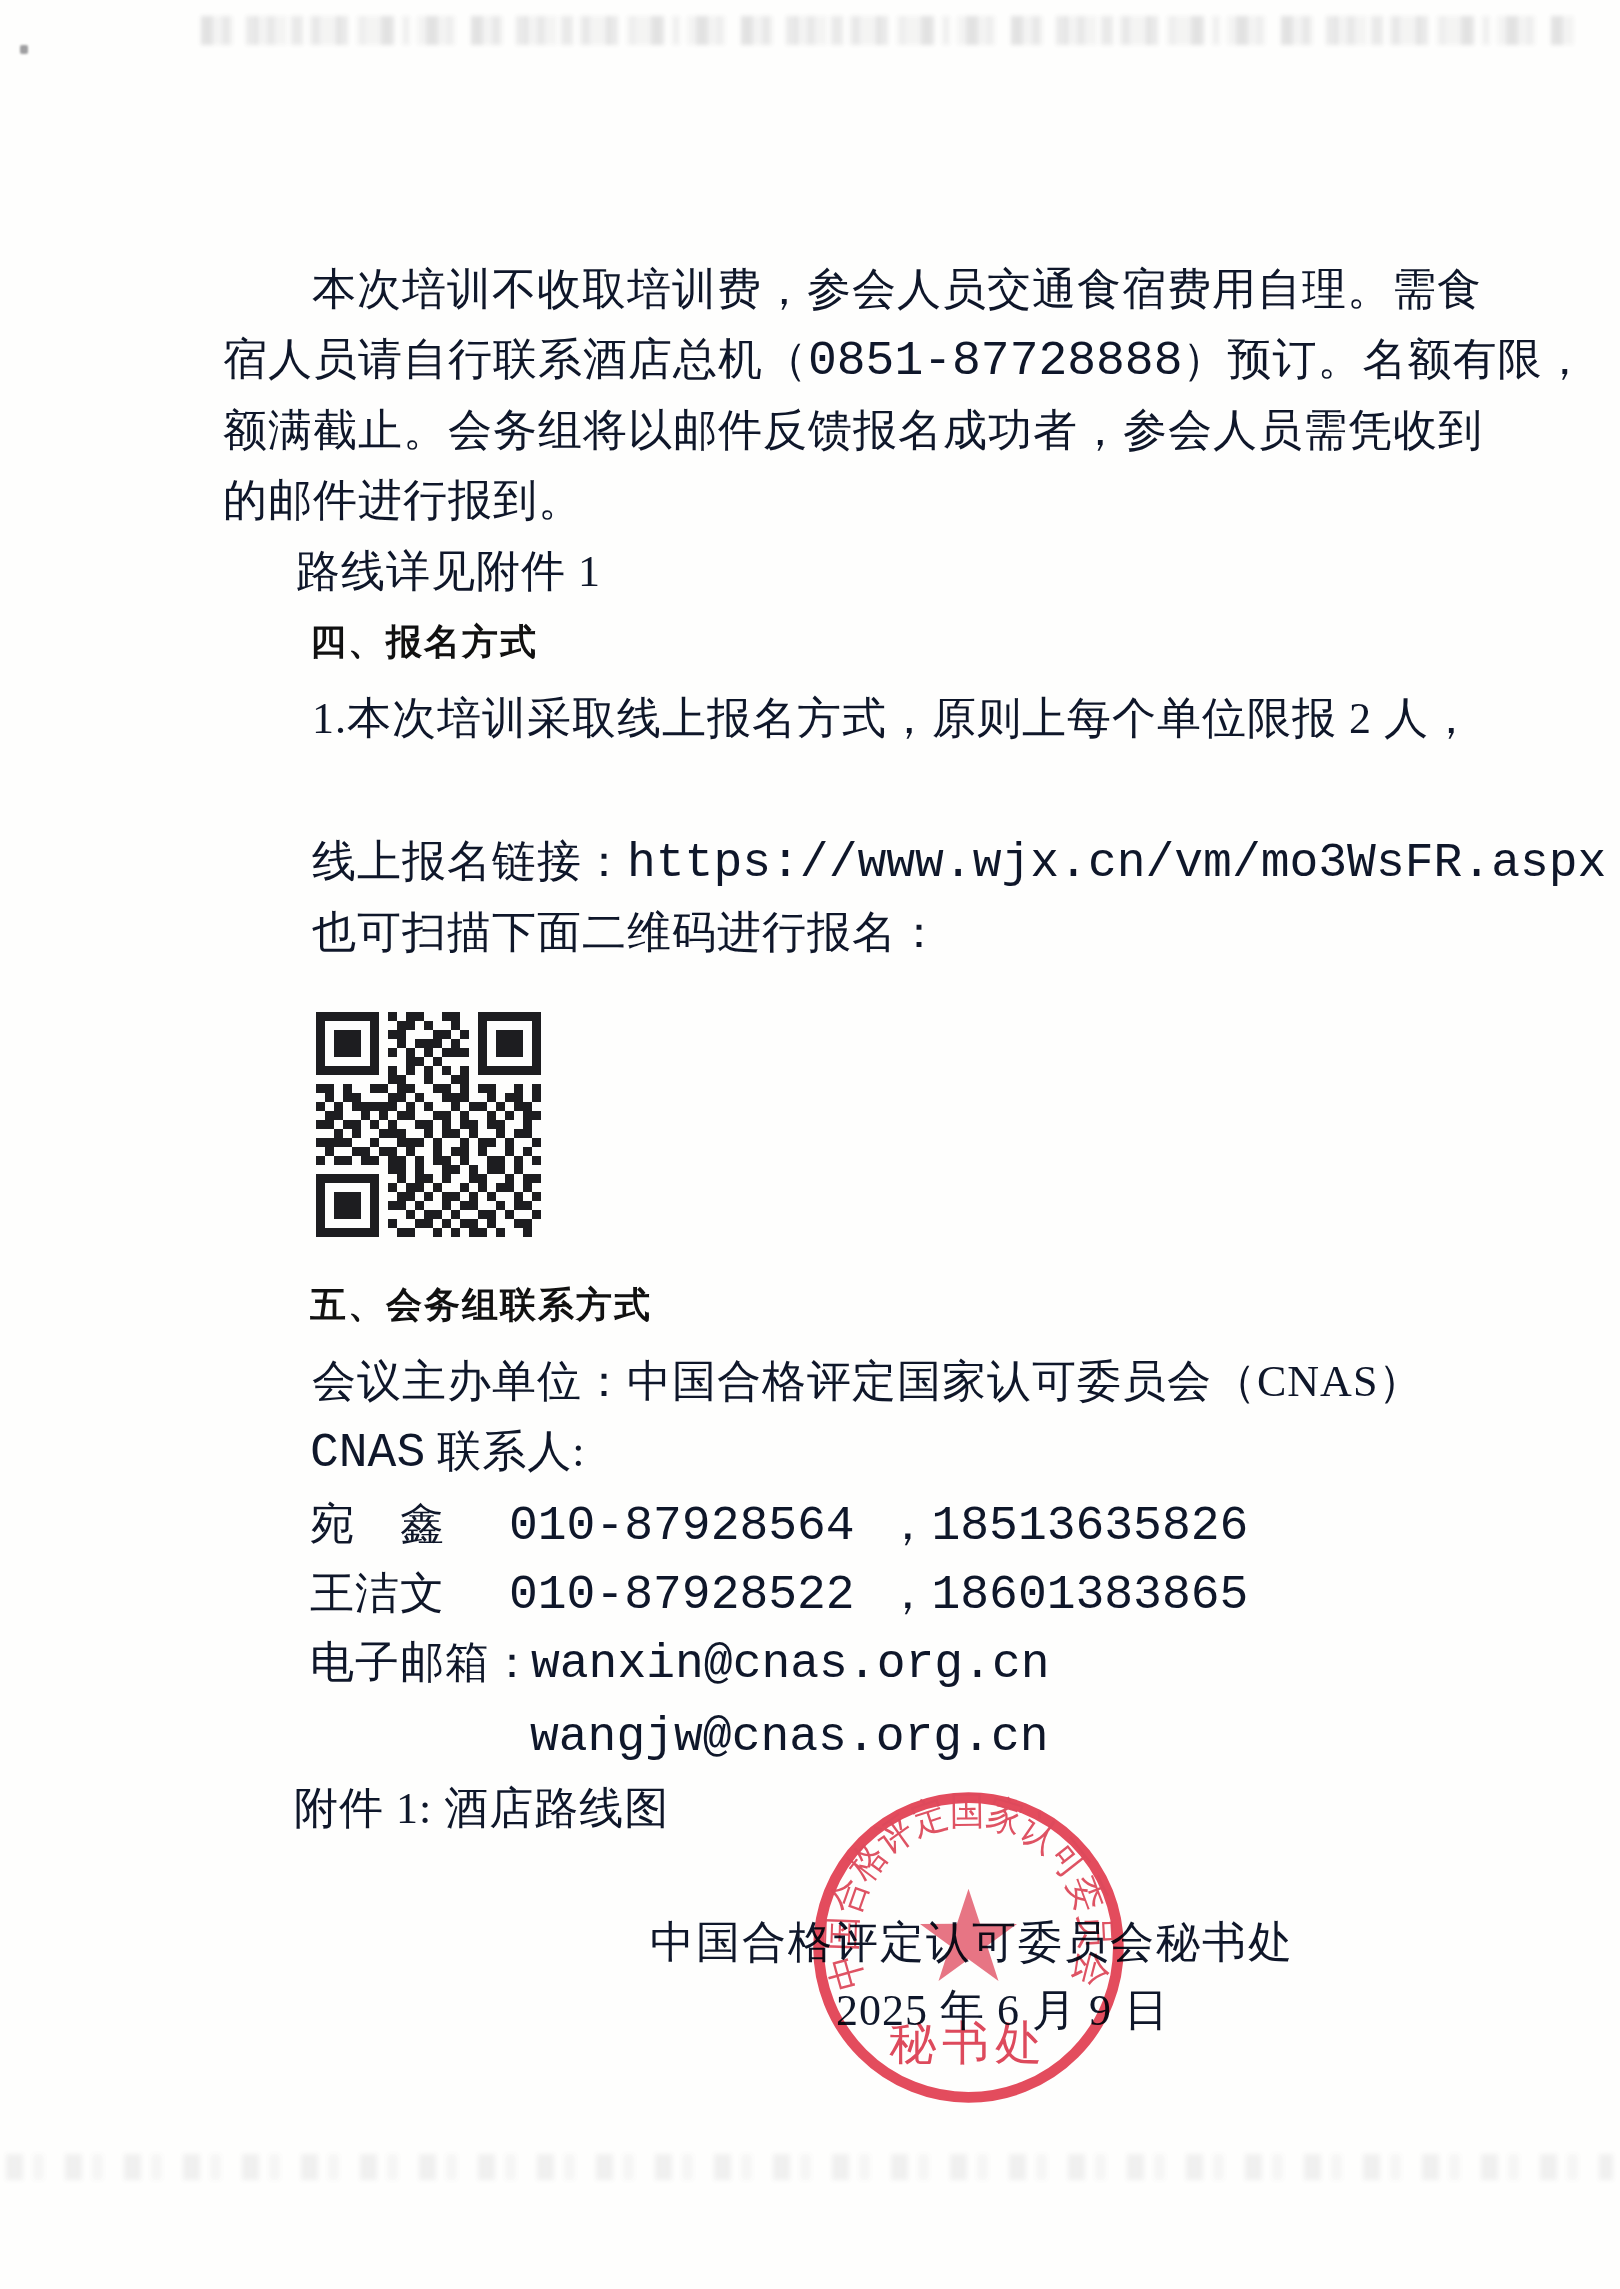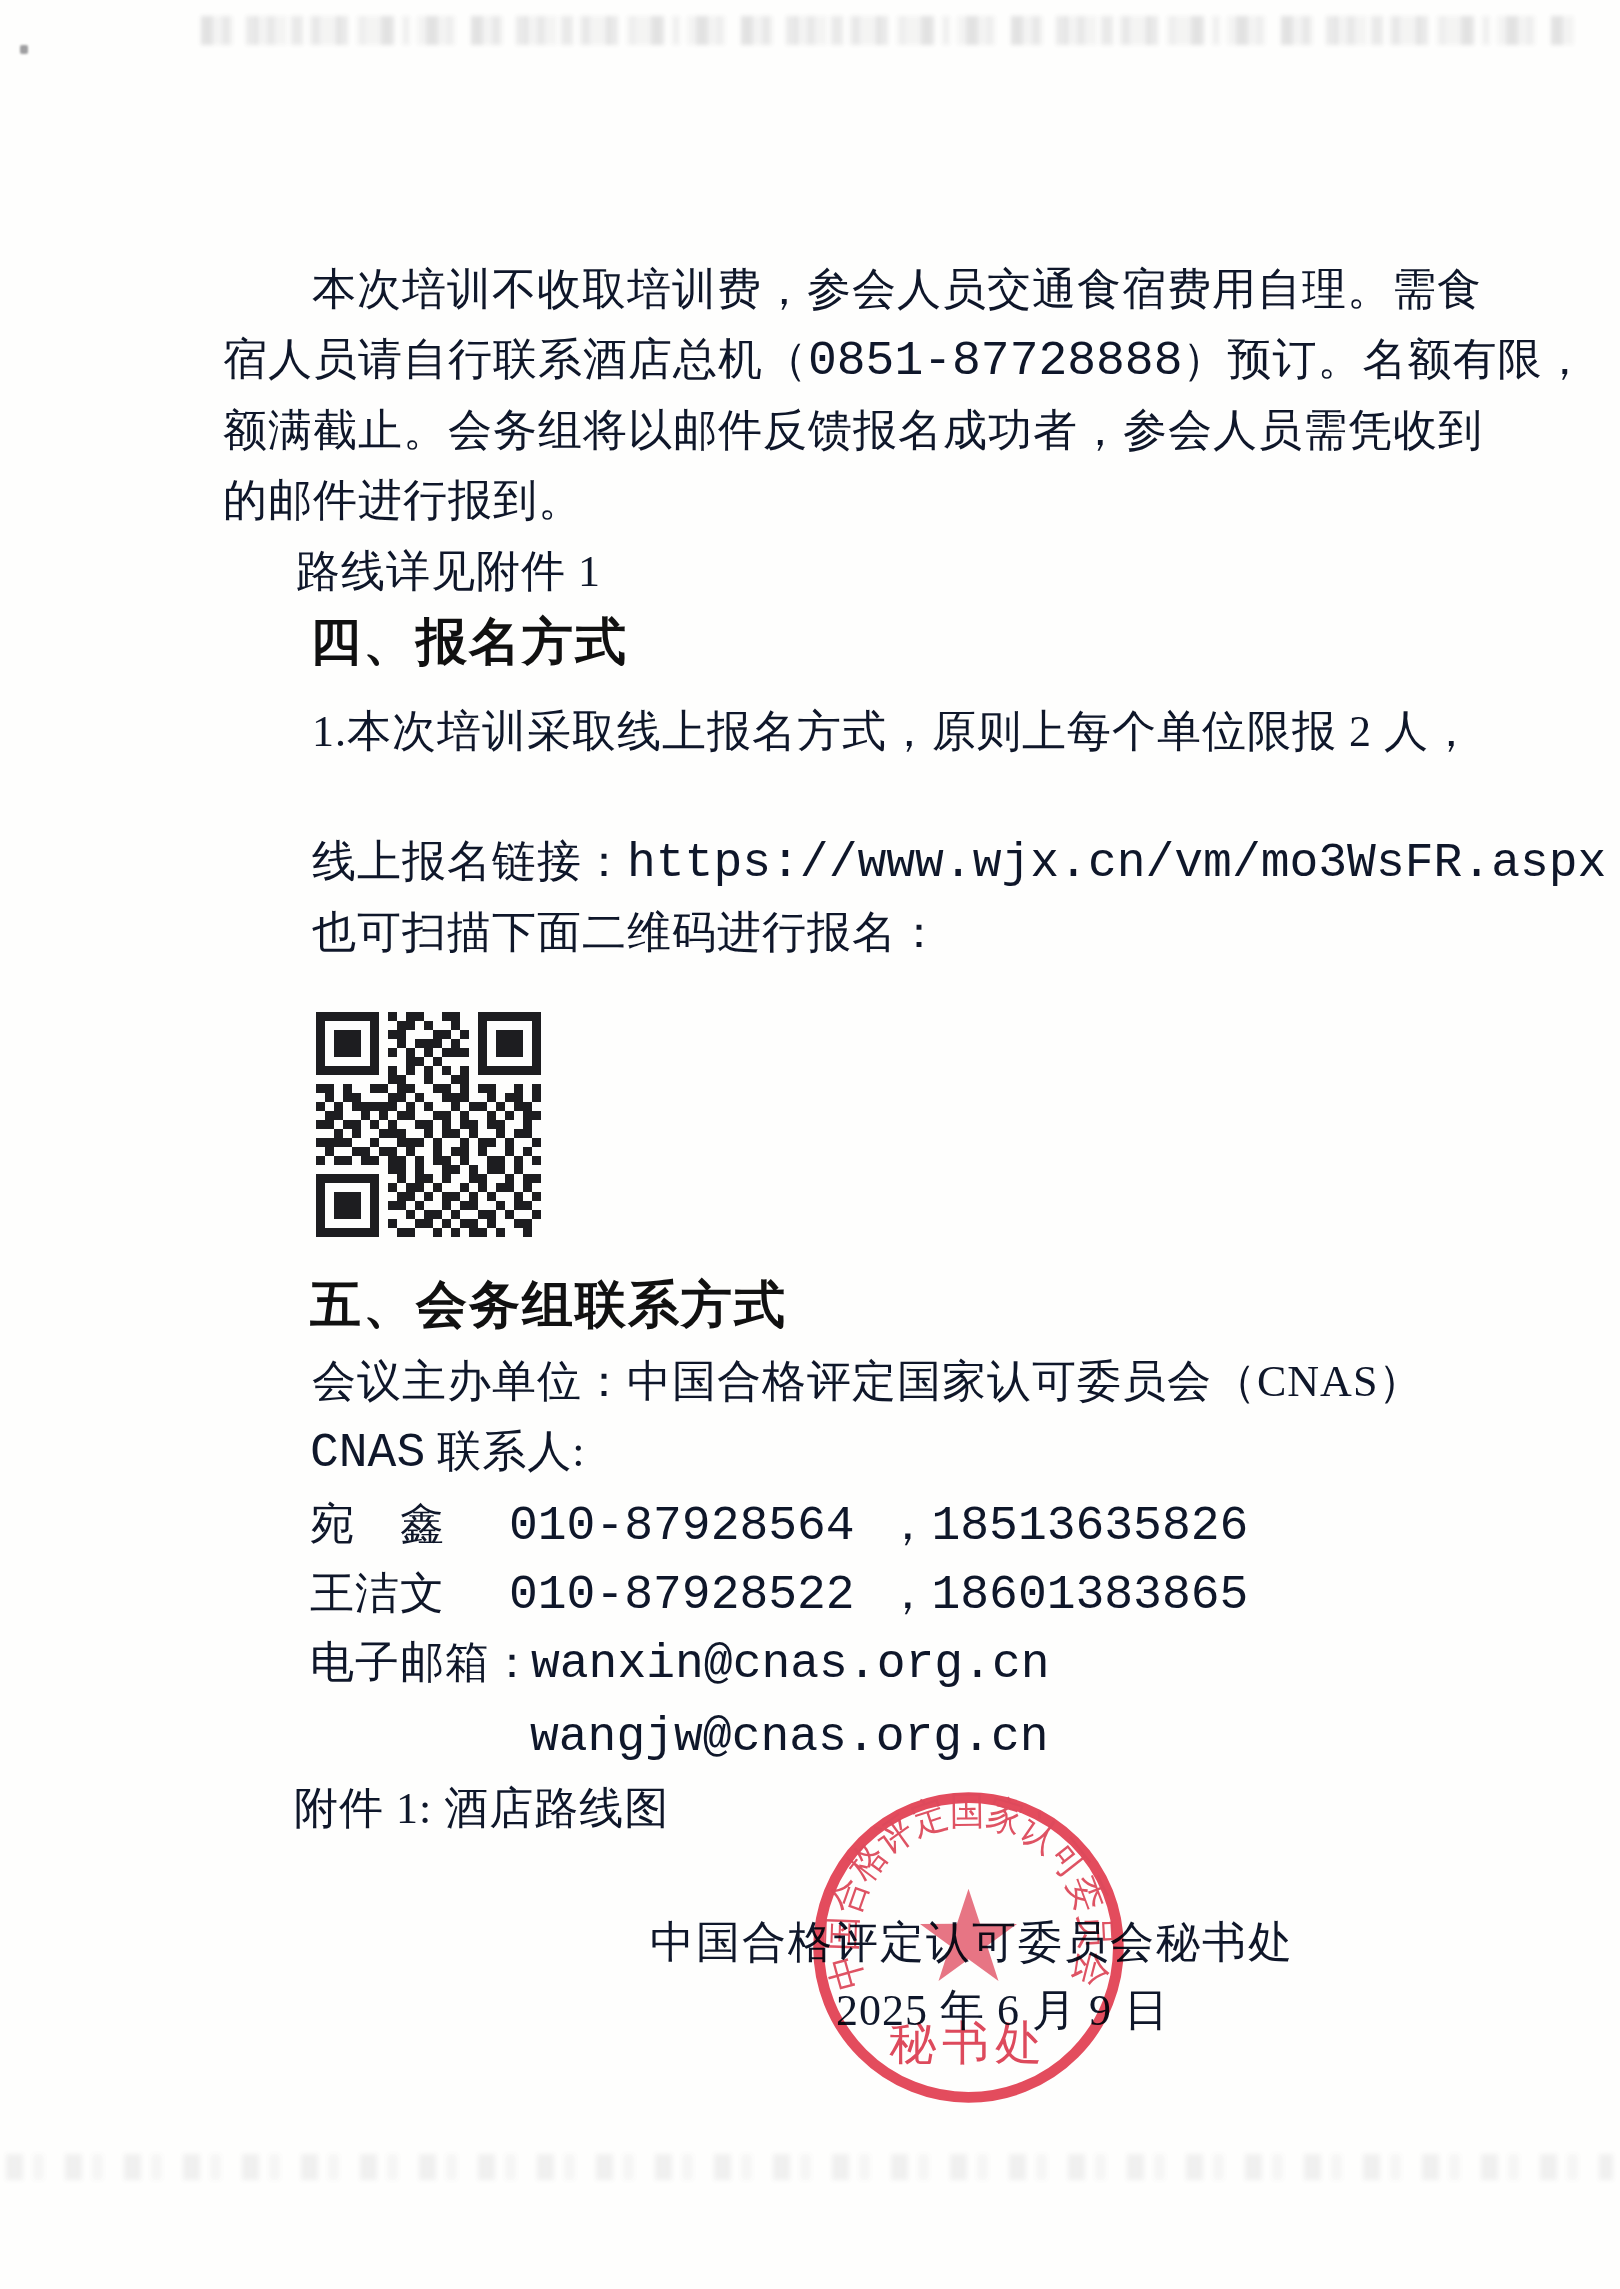--- a/index.html
+++ b/index.html
@@ -8,21 +8,21 @@
     background:#fefefdff; overflow:hidden;
     font-family:"Liberation Serif","DejaVu Serif",serif;
     color:#1c1c1c;
   }
   .line{
     position:absolute; font-size:44px; line-height:49px;
     letter-spacing:1px; white-space:nowrap; color:#0f172a;
   }
   .heading{
     font-family:"Liberation Sans","DejaVu Sans",sans-serif;
-    font-weight:700; font-size:51px; letter-spacing:2px; color:#111;
+    font-weight:700; font-size:36px; letter-spacing:2px; color:#111;
   }
   .mono{
     font-family:"Liberation Mono","DejaVu Sans Mono",monospace;
     font-size:48px; letter-spacing:0px;
   }
   .name-col{display:inline-block; width:199px;}
   .email-label{display:inline-block; width:221px;}
   
   .qr{
     position:absolute; left:316px; top:1012px; width:225px; height:225px;
@@ -69,21 +69,21 @@
   <div class="line" style="left:312px; top:265px;">本次培训不收取培训费，参会人员交通食宿费用自理。需食</div>
   <div class="line" style="left:223px; top:335px;">
     <span>宿人员请自行联系酒店总机（</span><span class="mono">0851-87728888</span><span>）预订。名额有限，</span>
   </div>
   <div class="line" style="left:223px; top:406px;">额满截止。会务组将以邮件反馈报名成功者，参会人员需凭收到</div>
   <div class="line" style="left:223px; top:476px;">的邮件进行报到。</div>
 
   <div class="line" style="left:296px; top:547px;">路线详见附件 1</div>
 
   <div class="line heading" style="left:310px; top:617px;">四、报名方式</div>
-  <div class="line" style="left:312px; top:694px;margin-top:13px;">1.本次培训采取线上报名方式，原则上每个单位限报 2 人，</div>
+  <div class="line" style="left:312px; top:694px;">1.本次培训采取线上报名方式，原则上每个单位限报 2 人，</div>
 
   <div class="line" style="left:312px; top:837px;">
     <span>线上报名链接：</span><span class="mono">https://www.wjx.cn/vm/mo3WsFR.aspx</span>
   </div>
   <div class="line" style="left:312px; top:908px;">也可扫描下面二维码进行报名：</div>
 
   <div class="qr" id="qr">
       <div class="qr-row">
         <div class="qr-cell on"></div>
         <div class="qr-cell on"></div>

